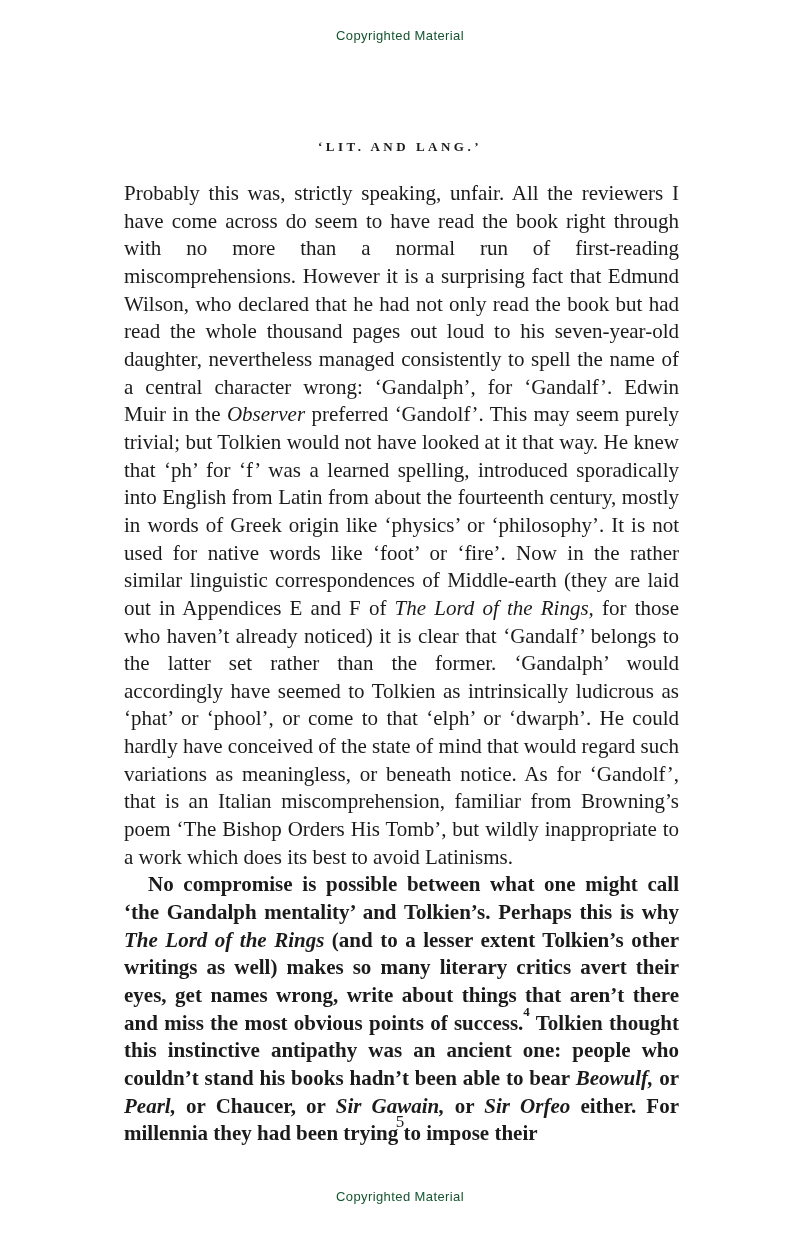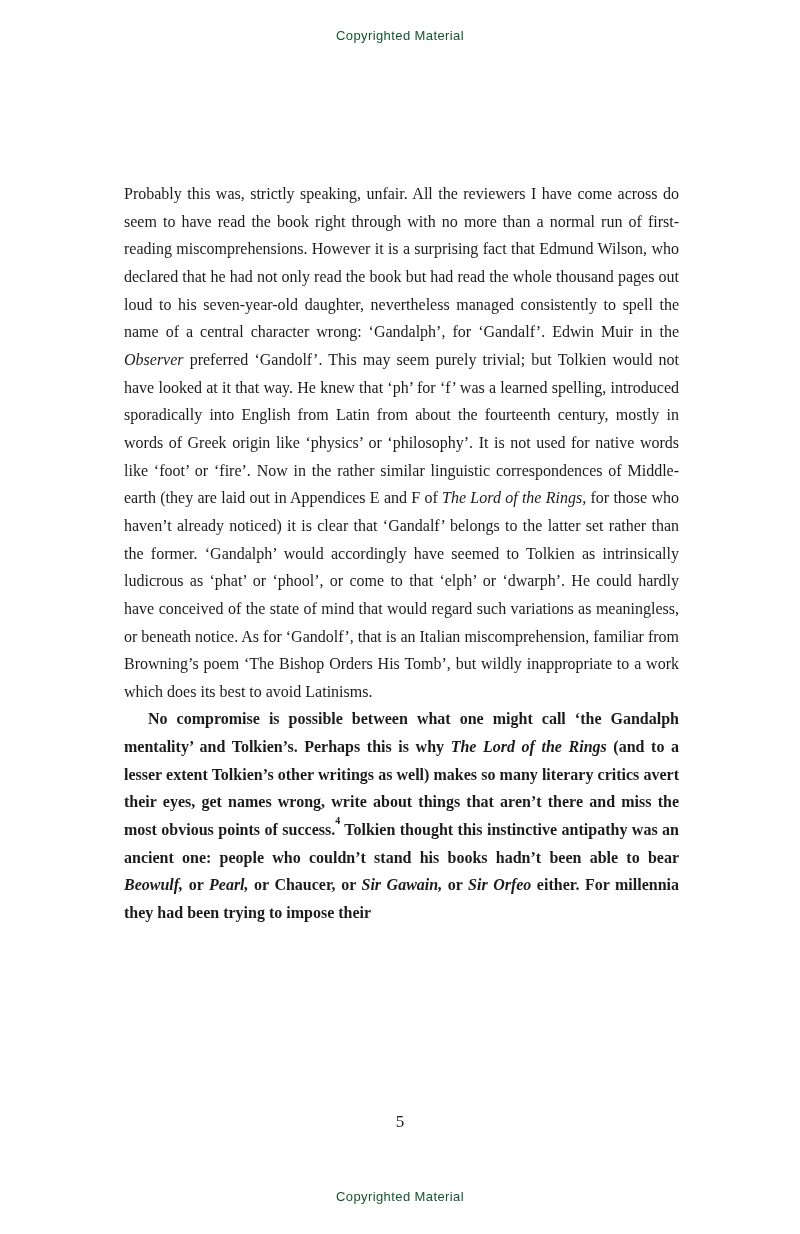--- a/index.html
+++ b/index.html
@@ -39,21 +39,21 @@
     font-weight: bold;
     letter-spacing: 3.5px;
     color: #1b1b1b;
   }
   .text-block {
     position: absolute;
     top: 180px;
     left: 124px;
     width: 555px;
     text-align: justify;
-    font-size: 16px;
+    font-size: 21px;
     line-height: 27.65px;
   }
   .text-block p {
     margin: 0;
     padding: 0;
   }
   .text-block p.indent {
     text-indent: 24px;
     font-weight: bold;
   }
@@ -75,20 +75,21 @@
     font-size: 17px;
     color: #1b1b1b;
   }
 </style>
 </head>
 <body>
 
 <div class="page">
   <div class="copyright-notice top">Copyrighted Material</div>
 
+  <div class="running-header">‘LIT. AND LANG.’</div>
 
   <div class="text-block">
       <p class="para"><span>Probably this was, strictly speaking, unfair. All the reviewers I have come across do seem to have read the book right through with no more than a normal run of first-reading miscomprehensions. However it is a surprising fact that Edmund Wilson, who declared that he had not only read the book but had read the whole thousand pages out loud to his seven-year-old daughter, nevertheless managed consistently to spell the name of a central character wrong: ‘Gandalph’, for ‘Gandalf’. Edwin Muir in the </span><em>Observer</em><span> preferred ‘Gandolf’. This may seem purely trivial; but Tolkien would not have looked at it that way. He knew that ‘ph’ for ‘f’ was a learned spelling, introduced sporadically into English from Latin from about the fourteenth century, mostly in words of Greek origin like ‘physics’ or ‘philosophy’. It is not used for native words like ‘foot’ or ‘fire’. Now in the rather similar linguistic correspondences of Middle-earth (they are laid out in Appendices E and F of </span><em>The Lord of the Rings,</em><span> for those who haven’t already noticed) it is clear that ‘Gandalf’ belongs to the latter set rather than the former. ‘Gandalph’ would accordingly have seemed to Tolkien as intrinsically ludicrous as ‘phat’ or ‘phool’, or come to that ‘elph’ or ‘dwarph’. He could hardly have conceived of the state of mind that would regard such variations as meaningless, or beneath notice. As for ‘Gandolf’, that is an Italian miscomprehension, familiar from Browning’s poem ‘The Bishop Orders His Tomb’, but wildly inappropriate to a work which does its best to avoid Latinisms.</span></p>
       <p class="para indent"><span>No compromise is possible between what one might call ‘the Gandalph mentality’ and Tolkien’s. Perhaps this is why </span><em>The Lord of the Rings</em><span> (and to a lesser extent Tolkien’s other writings as well) makes so many literary critics avert their eyes, get names wrong, write about things that aren’t there and miss the most obvious points of success.</span><sup>4</sup><span> Tolkien thought this instinctive antipathy was an ancient one: people who couldn’t stand his books hadn’t been able to bear </span><em>Beowulf,</em><span> or </span><em>Pearl,</em><span> or Chaucer, or </span><em>Sir Gawain,</em><span> or </span><em>Sir Orfeo</em><span> either. For millennia they had been trying to impose their</span></p>
     </div>
 
   <div class="page-number">5</div>
 
   <div class="copyright-notice bottom">Copyrighted Material</div>
 </div>

